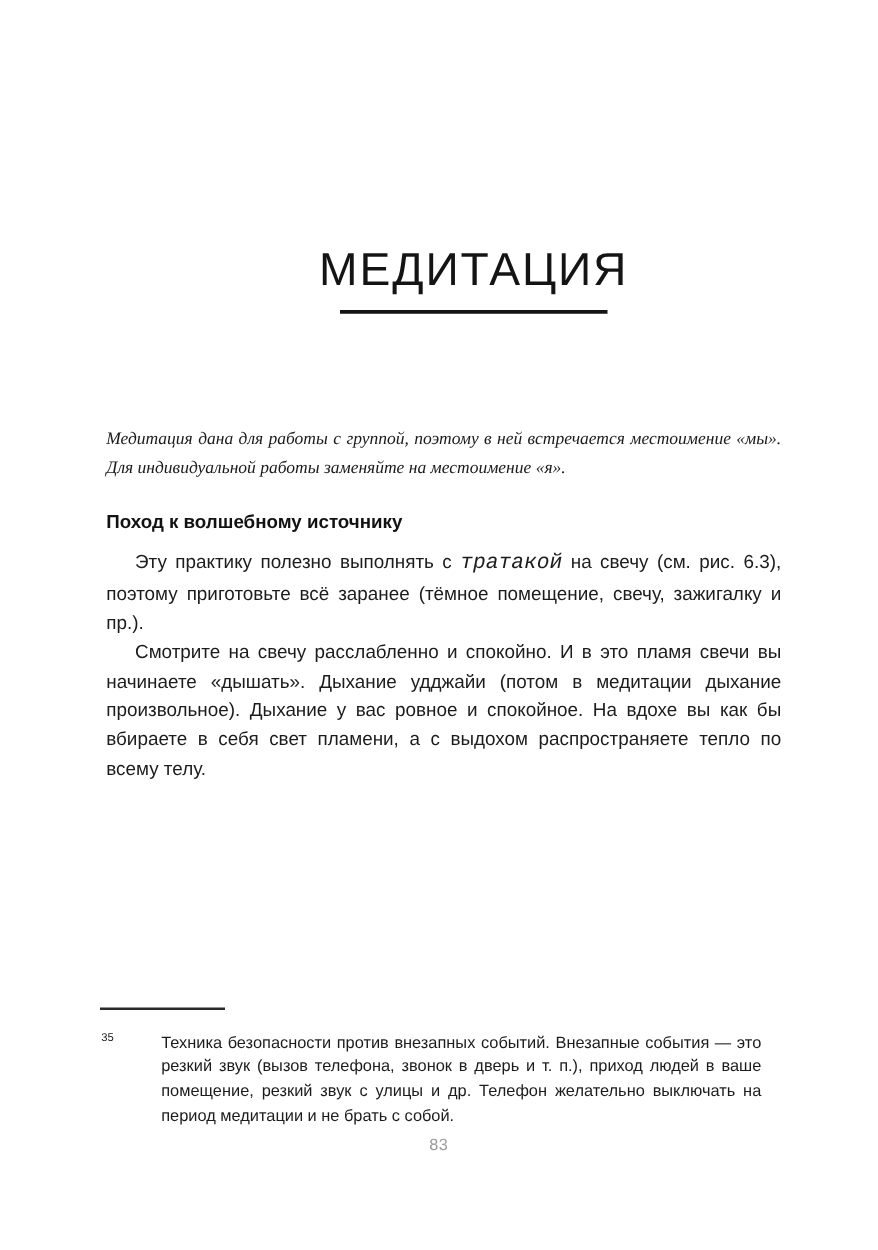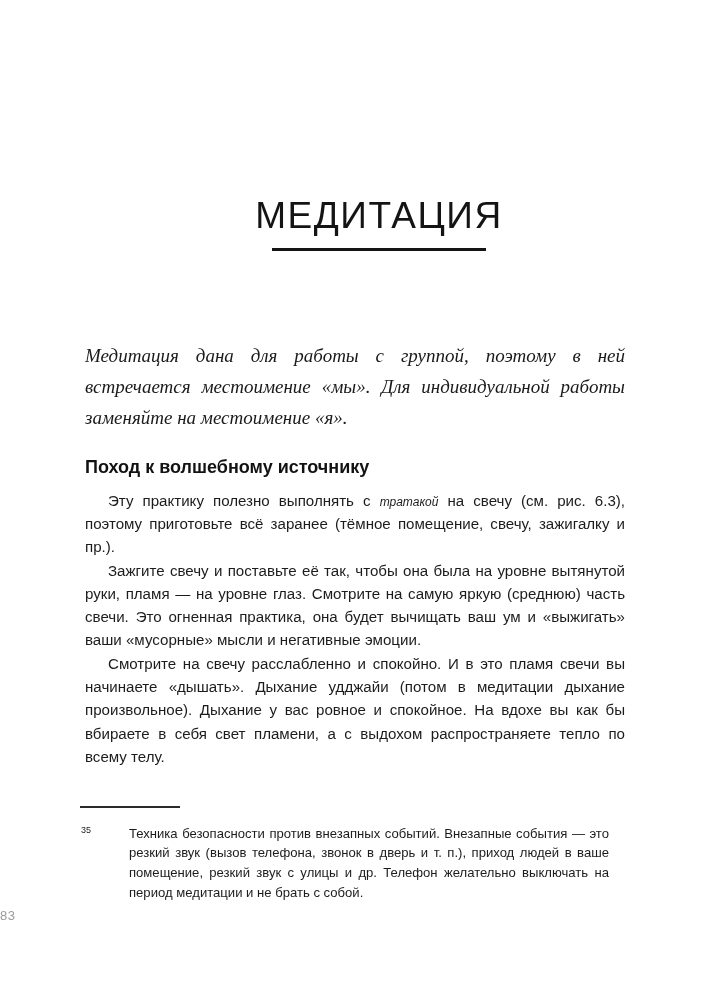--- a/index.html
+++ b/index.html
@@ -57,32 +57,32 @@
   .content {
     position: absolute;
     left: 85px;
     top: 341px;
     width: 540px;
   }
 
   .intro {
     font-family: "Liberation Serif", serif;
     font-style: italic;
-    font-size: 19px;
+    font-size: 14px;
     line-height: 1.62;
     text-align: justify;
     text-justify: inter-word;
     color: #1a1a1a;
     margin: 0;
   }
 
   .subheading {
     font-family: "Liberation Sans", sans-serif;
     font-weight: bold;
-    font-size: 18px;
+    font-size: 15px;
     line-height: 1.35;
     color: #121212;
     margin: 22px 0 0 0;
   }
 
   .body-block {
     margin-top: 9px;
   }
 
   .body-par {
@@ -95,23 +95,23 @@
     margin: 0;
     text-indent: 23px;
     hyphens: manual;
   }
 
   .body-par + .body-par {
     margin-top: 0;
   }
 
   .term-italic {
-    font-family: Liberation Sans, sans-serif;
+    font-family: Liberation Mono, monospace;
     font-style: italic;
-    font-size: 12px;
+    font-size: 17px;
   }
 
   sup.fn-ref {
     font-size: 0.62em;
     vertical-align: super;
     line-height: 0;
   }
 
   
   .footnote {
@@ -152,20 +152,21 @@
     color: #1c1c1c;
     margin: 16px;
   }
 
   
   .folio {
     position: absolute;
     left: 0;
     top: 908px;
     width: 702px;
+    text-align: center;
     font-family: "Liberation Sans", sans-serif;
     font-size: 13px;
     color: #9a9a9a;
     letter-spacing: 0.4px;
   }
 </style>
 </head>
 <body>
 
 <div class="page">
@@ -176,21 +177,20 @@
   </div>
 
   <div class="content">
 
     <p class="intro">Медитация дана для работы с группой, поэтому в ней встречается местоимение «мы». Для индивидуальной работы заменяйте на местоимение «я».</p>
 
     <h2 class="subheading">Поход к волшебному источнику</h2>
 
     <div class="body-block">
       <p class="body-par">Эту практику полезно выполнять с <span class="term-italic">тратакой</span> на свечу (см. рис. 6.3), поэтому приготовьте всё заранее (тёмное помещение, свечу, зажигалку и пр.).</p>
-      <p class="body-par">Зажгите свечу и поставьте её так, чтобы она была на уровне вытянутой руки, пламя — на уровне глаз. Смотрите на самую яркую (среднюю) часть свечи. Это огненная практика, она будет вычищать ваш ум и «выжигать» ваши «мусорные» мысли и негативные эмоции.</p>
       <p class="body-par">Смотрите на свечу расслабленно и спокойно. И в это пламя свечи вы начинаете «дышать». Дыхание удджайи (потом в медитации дыхание произвольное). Дыхание у вас ровное и спокойное. На вдохе вы как бы вбираете в себя свет пламени, а с выдохом распространяете тепло по всему телу.</p>
     </div>
 
   </div>
 
   <div class="footnote">
     <div class="footnote-rule"></div>
     <div class="footnote-body">
       <span class="footnote-marker">35</span>
       <p class="footnote-text">Техника безопасности против внезапных событий. Внезапные события — это резкий звук (вызов телефона, звонок в дверь и т. п.), приход людей в ваше помещение, резкий звук с улицы и др. Телефон желательно выключать на период медитации и не брать с собой.</p>

